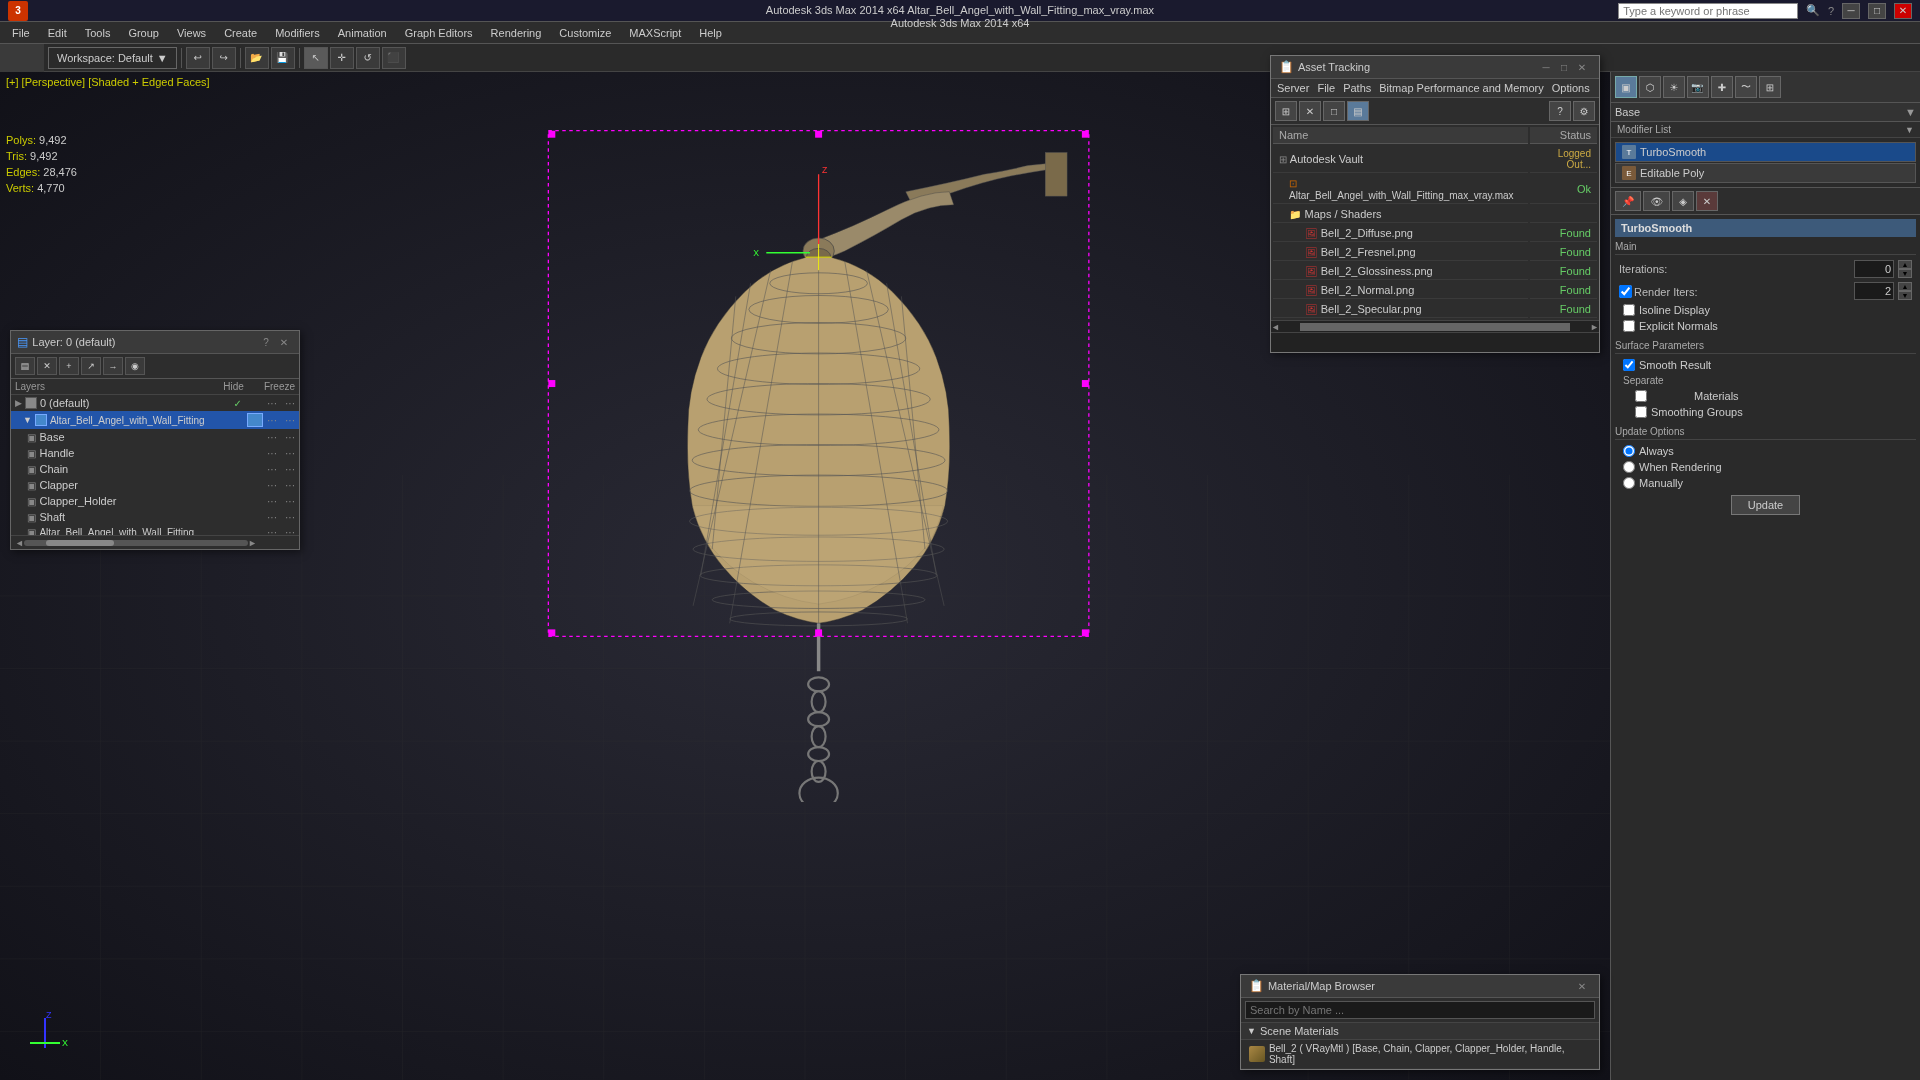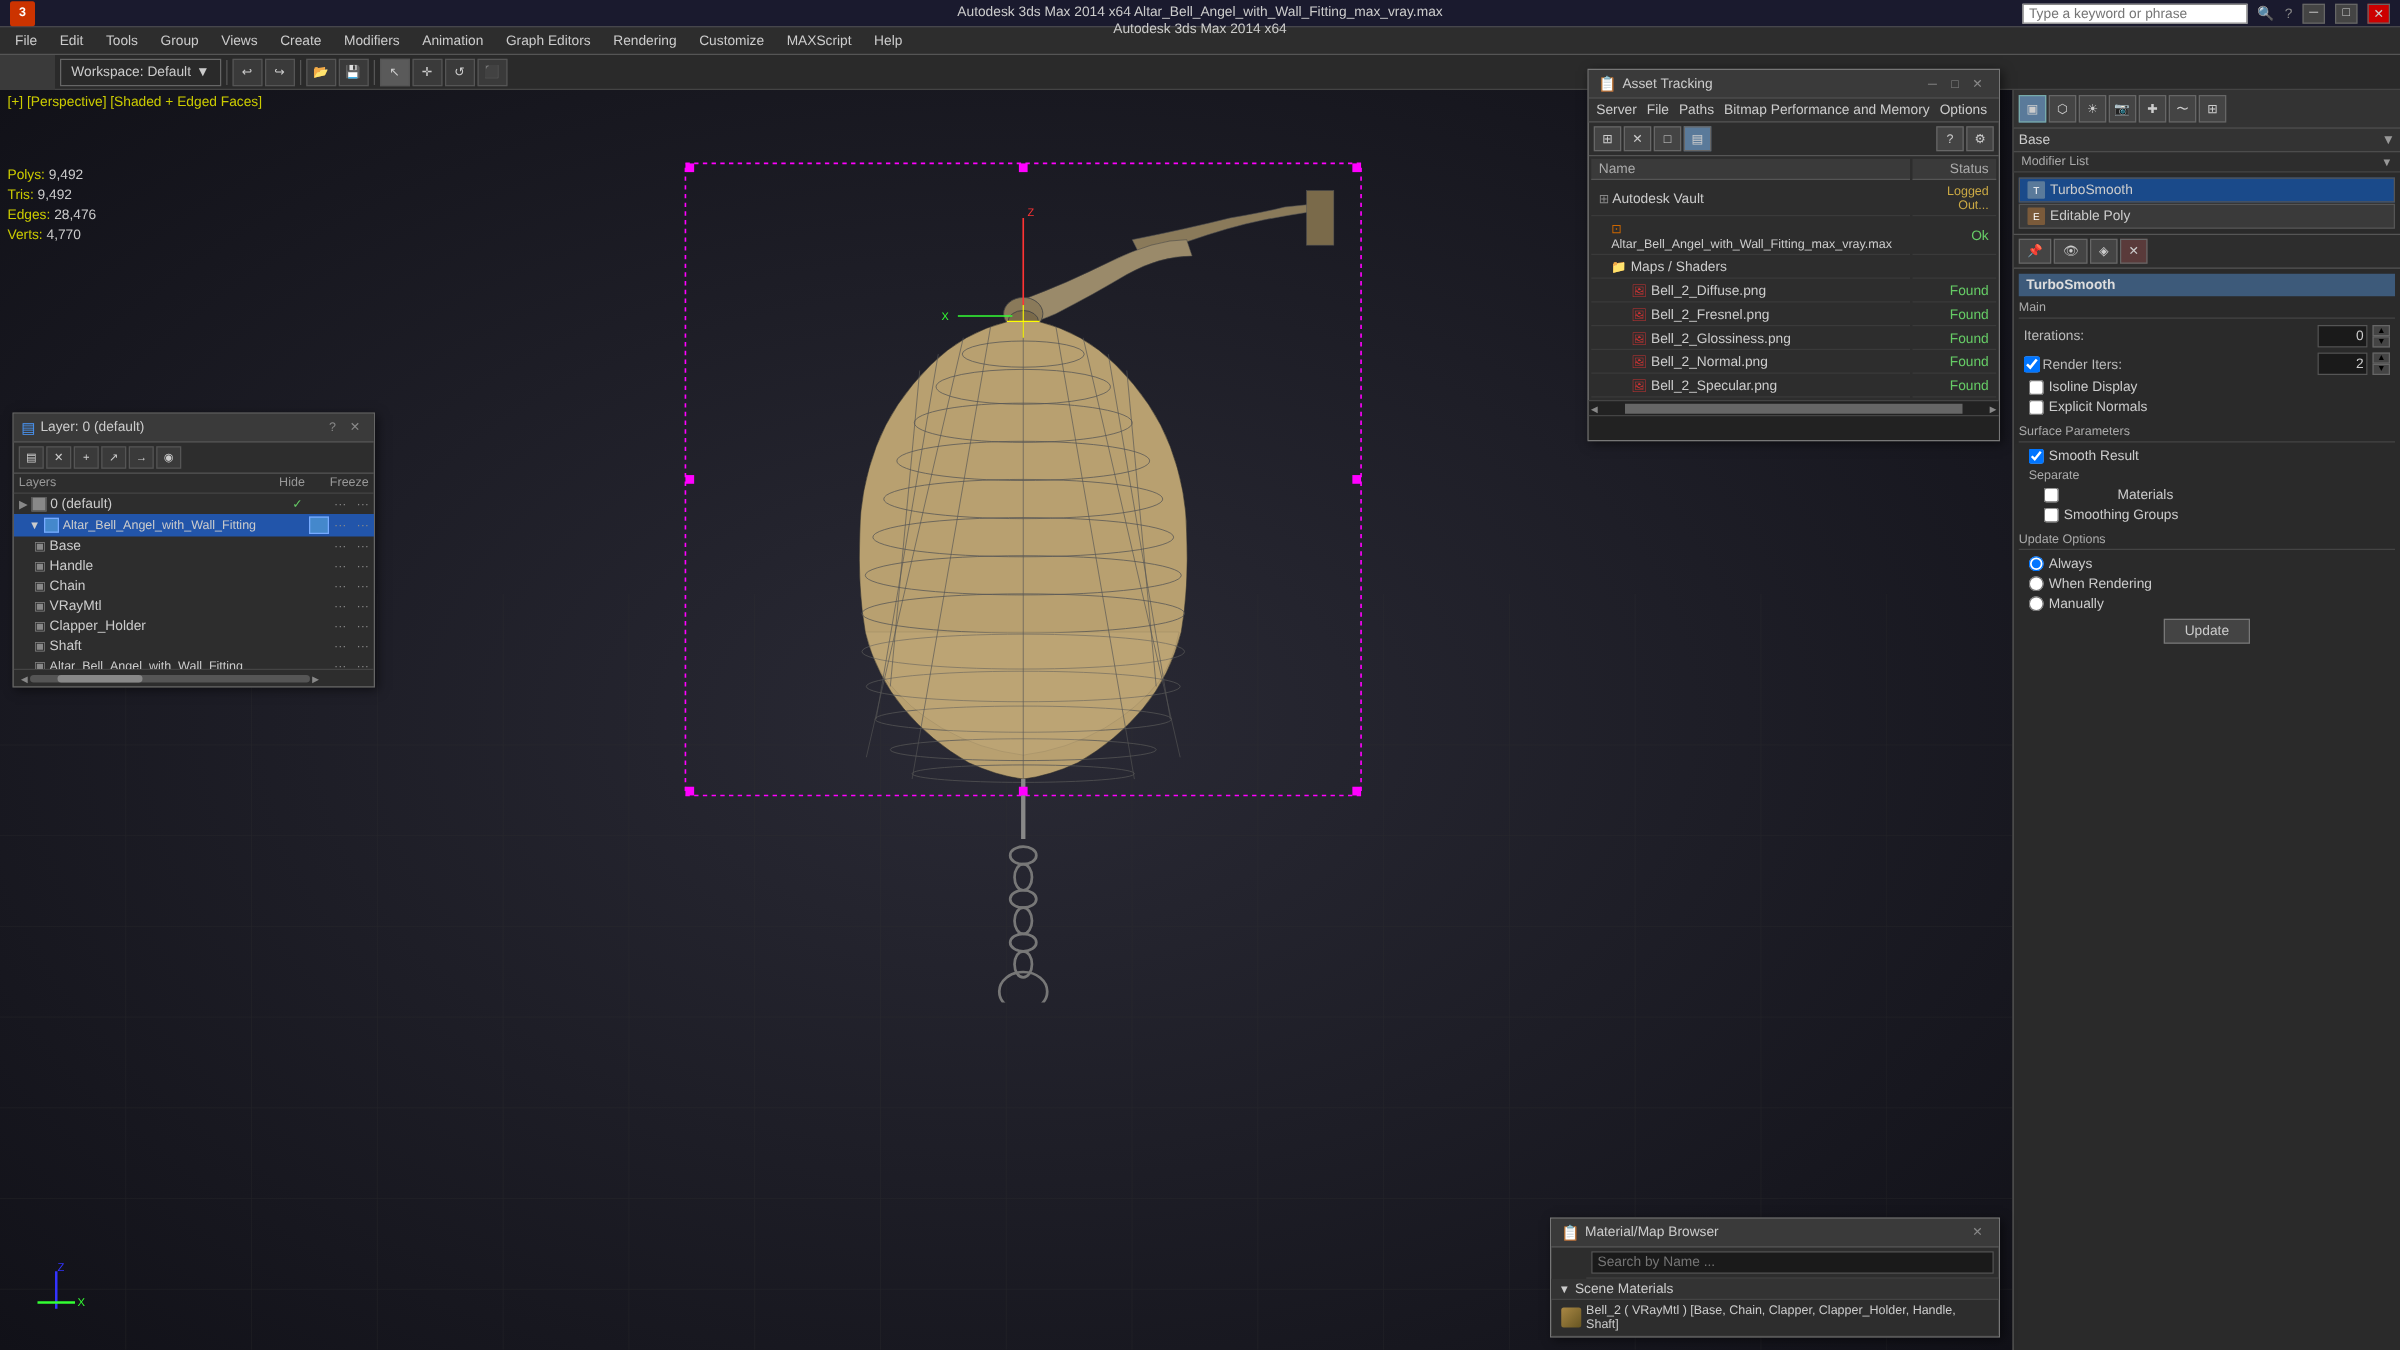--- a/index.html
+++ b/index.html
@@ -87,21 +87,21 @@
     #asset-table td { padding: 2px 6px; border-bottom: 1px solid #3a3a3a; }
     .status-ok { color: #66cc66; }
     .status-logged-out { color: #ccaa44; font-size: 10px; }
     #asset-scrollbar { height: 12px; background: #222; border-top: 1px solid #444; display: flex; align-items: center; }
     #asset-scroll-thumb { background: #666; height: 8px; margin: 0 20px; flex: 1; }
     #asset-bottom { height: 20px; background: #222; border-top: 1px solid #444; }
 
     
     #material-panel { position: absolute; bottom: 10px; right: 320px; width: 360px; background: #2d2d2d; border: 1px solid #777; box-shadow: 2px 2px 8px rgba(0,0,0,0.5); z-index: 100; }
     #material-panel-header { background: #3a3a3a; padding: 3px 8px; display: flex; align-items: center; justify-content: space-between; border-bottom: 1px solid #555; }
-    #material-search { padding: 3px 4px; border-bottom: 1px solid #444; margin-left: 28px; }
+    #material-search { padding: 3px 4px; border-bottom: 1px solid #444; }
     #material-search input { width: 100%; background: #1a1a1a; border: 1px solid #555; color: #888; padding: 2px 4px; font-size: 11px; }
     .material-section-header { background: #333; padding: 2px 6px; font-size: 11px; color: #ccc; display: flex; align-items: center; gap: 4px; cursor: pointer; border-bottom: 1px solid #444; }
     .material-item { padding: 3px 8px; font-size: 11px; color: #ccc; display: flex; align-items: center; gap: 4px; border-bottom: 1px solid #333; }
     .material-icon { width: 16px; height: 16px; background: linear-gradient(135deg, #888 0%, #555 100%); border-radius: 2px; display: inline-block; }
 
     
     .coord-indicator { position: absolute; bottom: 20px; left: 20px; color: #ccc; font-size: 10px; }
 
     
     .sep { width: 1px; height: 20px; background: #555; margin: 0 2px; }
@@ -457,21 +457,21 @@
       <span class="layer-dots" style="margin-left:8px;">···</span>
     </div>
     <div class="layer-item layer-indent">
       <span style="font-size:10px;color:#888;margin-right:3px;">▣</span>
       <span style="flex:1;">Chain</span>
       <span class="layer-dots">···</span>
       <span class="layer-dots" style="margin-left:8px;">···</span>
     </div>
     <div class="layer-item layer-indent">
       <span style="font-size:10px;color:#888;margin-right:3px;">▣</span>
-      <span style="flex:1;">VRayMtl</span>
+      <span style="flex:1;">Clapper</span>
       <span class="layer-dots">···</span>
       <span class="layer-dots" style="margin-left:8px;">···</span>
     </div>
     <div class="layer-item layer-indent">
       <span style="font-size:10px;color:#888;margin-right:3px;">▣</span>
       <span style="flex:1;">Clapper_Holder</span>
       <span class="layer-dots">···</span>
       <span class="layer-dots" style="margin-left:8px;">···</span>
     </div>
     <div class="layer-item layer-indent">

